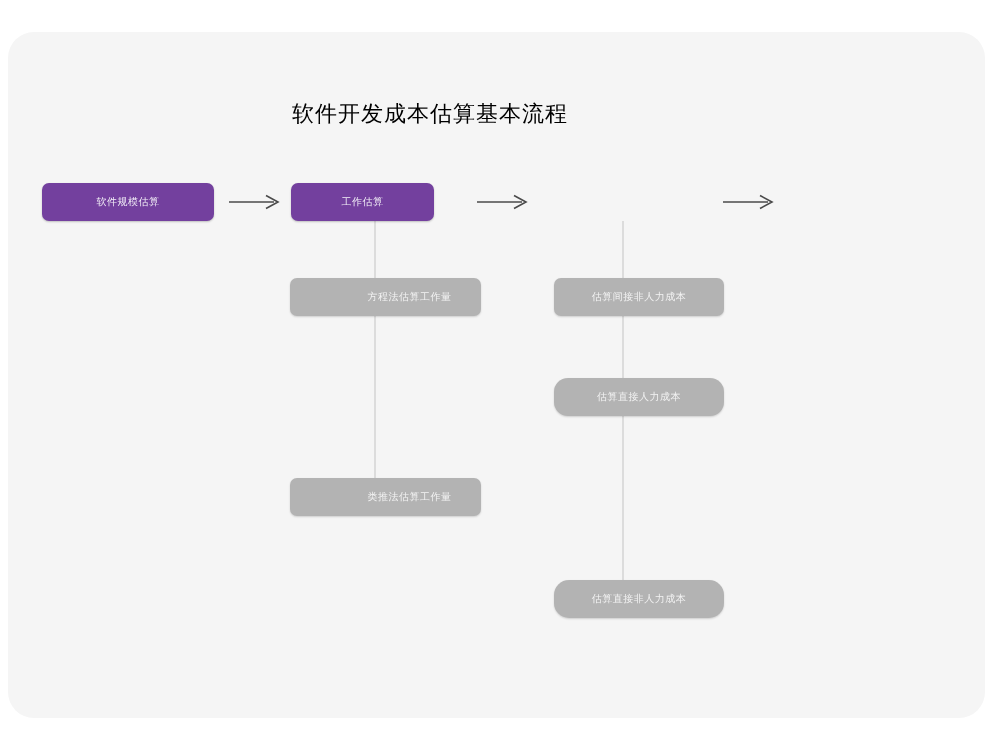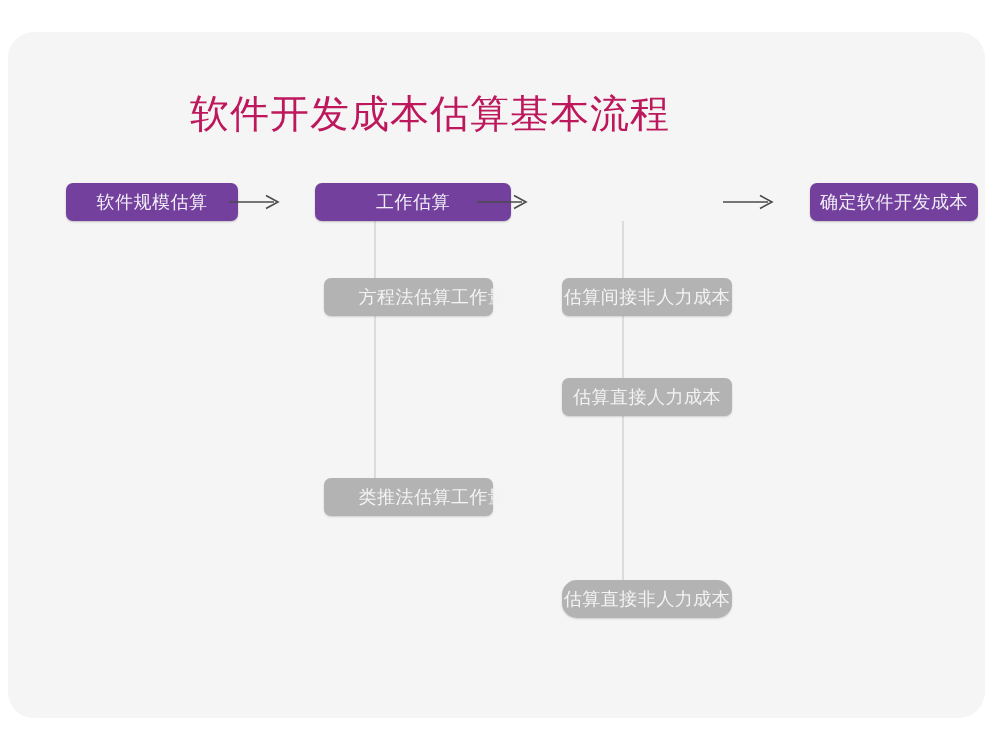--- a/index.html
+++ b/index.html
@@ -27,68 +27,67 @@
     height: 686px;
     background: #f5f5f5;
     border-radius: 26px;
   }
   .title {
     position: absolute;
     left: 0;
     top: 92px;
     width: 860px;
     text-align: center;
-    font-size: 39px;
-    color: #be185d;
+    font-size: 22px;
+    color: #000000;
     letter-spacing: 1px;
     font-weight: 400;
     line-height: 44px;
     white-space: nowrap;
   }
   
   .node {
     position: absolute;
     box-sizing: border-box;
     display: flex;
     align-items: center;
     justify-content: center;
     border-radius: 7px;
-    font-size: 18px;
+    font-size: 10px;
     line-height: 1;
     white-space: nowrap;
     letter-spacing: 0.5px;
-    margin-left: 24px;
   }
   .node.primary {
     background: #73409e;
     color: #f2eef7;
     box-shadow: 0 1px 2px rgba(0,0,0,0.22);
   }
   .node.secondary {
     background: #b3b3b3;
     color: #f3f3f3;
     box-shadow: 0 1px 2px rgba(0,0,0,0.16);
   }
   
   .row-top { top: 183px; height: 38px; }
   #n-scale   { left: 42px;  width: 172px; }
-  #n-effort  { left: 291px; width: 196px; }
+  #n-effort  { left: 291px; width: 143px; }
   #n-cost    { left: 538px; width: 170px; }
   #n-final   { left: 786px; width: 168px; }
 
   
-  .col-mid { left: 300px; width: 169px; height: 38px; padding-left: 48px; }
+  .col-mid { left: 290px; width: 191px; height: 38px; padding-left: 48px; }
   #m-1 { top: 278px; }
   #m-2 { top: 378px; }
   #m-3 { top: 478px; border-radius: 7px; }
 
   
-  .col-right { left: 538px; width: 170px; height: 38px; }
+  .col-right { left: 554px; width: 170px; height: 38px; }
   #r-1 { top: 278px; }
-  #r-2 { top: 378px; }
+  #r-2 { top: 378px; border-radius: 14px; }
   #r-3 { top: 478px; }
   #r-4 { top: 580px; border-radius: 15px; }
 
   
   .vline {
     position: absolute;
     width: 2px;
     background: #dcdcdc;
   }
   #v-mid   { left: 374px; top: 221px; height: 287px; }
@@ -135,21 +134,20 @@
   </div>
 
 
   <div class="arrow" id="a-3">
     <svg width="56" height="16" viewBox="0 0 56 16" aria-hidden="true">
       <path d="M1 8 H46" stroke="#4a4a4a" stroke-width="1.6" fill="none"></path>
       <path d="M38 1.5 L50 8 L38 14.5" stroke="#4a4a4a" stroke-width="1.6" fill="none"></path>
     </svg>
   </div>
 
-  <div class="node primary row-top" id="n-final">确定软件开发成本</div>
 
   <div class="node secondary col-mid" id="m-1">方程法估算工作量</div>
   <div class="node secondary col-mid" id="m-3">类推法估算工作量</div>
 
   <div class="node secondary col-right" id="r-1">估算间接非人力成本</div>
   <div class="node secondary col-right" id="r-2">估算直接人力成本</div>
   <div class="node secondary col-right" id="r-4">估算直接非人力成本</div>
 </div>
 
 </body></html>

